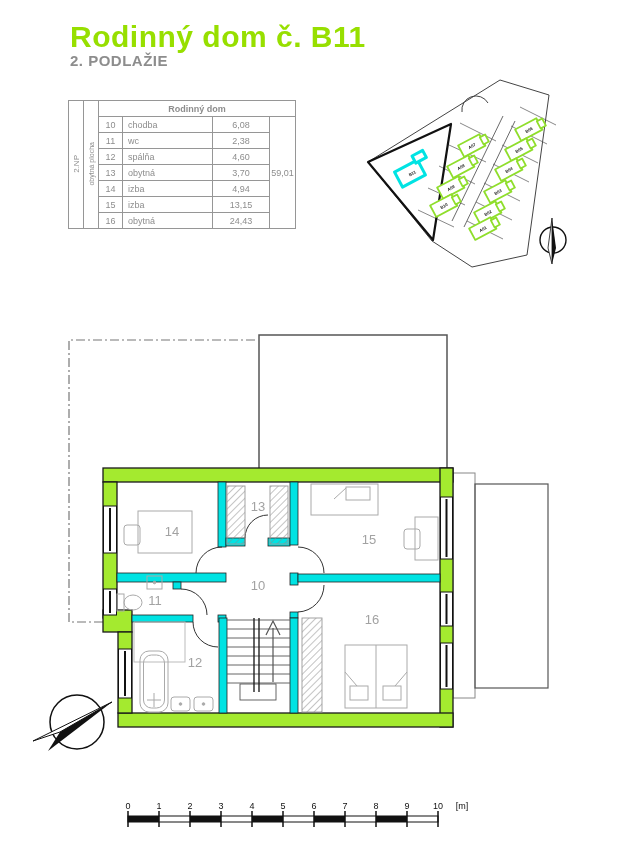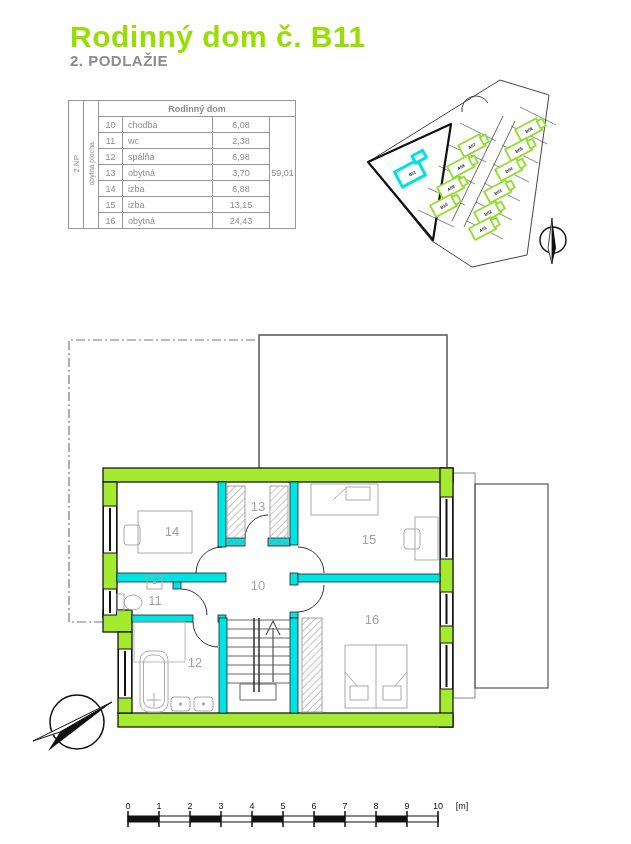--- a/index.html
+++ b/index.html
@@ -349,31 +349,31 @@
     <td class="tot" rowspan="7">59,01</td>
   </tr>
   <tr>
     <td class="no">11</td>
     <td class="nm">wc</td>
     <td class="ar">2,38</td>
   </tr>
   <tr>
     <td class="no">12</td>
     <td class="nm">spálňa</td>
-    <td class="ar">6,98</td>
+    <td class="ar">4,60</td>
   </tr>
   <tr>
     <td class="no">13</td>
     <td class="nm">obytná</td>
     <td class="ar">3,70</td>
   </tr>
   <tr>
     <td class="no">14</td>
     <td class="nm">izba</td>
-    <td class="ar">6,88</td>
+    <td class="ar">4,94</td>
   </tr>
   <tr>
     <td class="no">15</td>
     <td class="nm">izba</td>
     <td class="ar">13,15</td>
   </tr>
   <tr>
     <td class="no">16</td>
     <td class="nm">obytná</td>
     <td class="ar">24,43</td>

